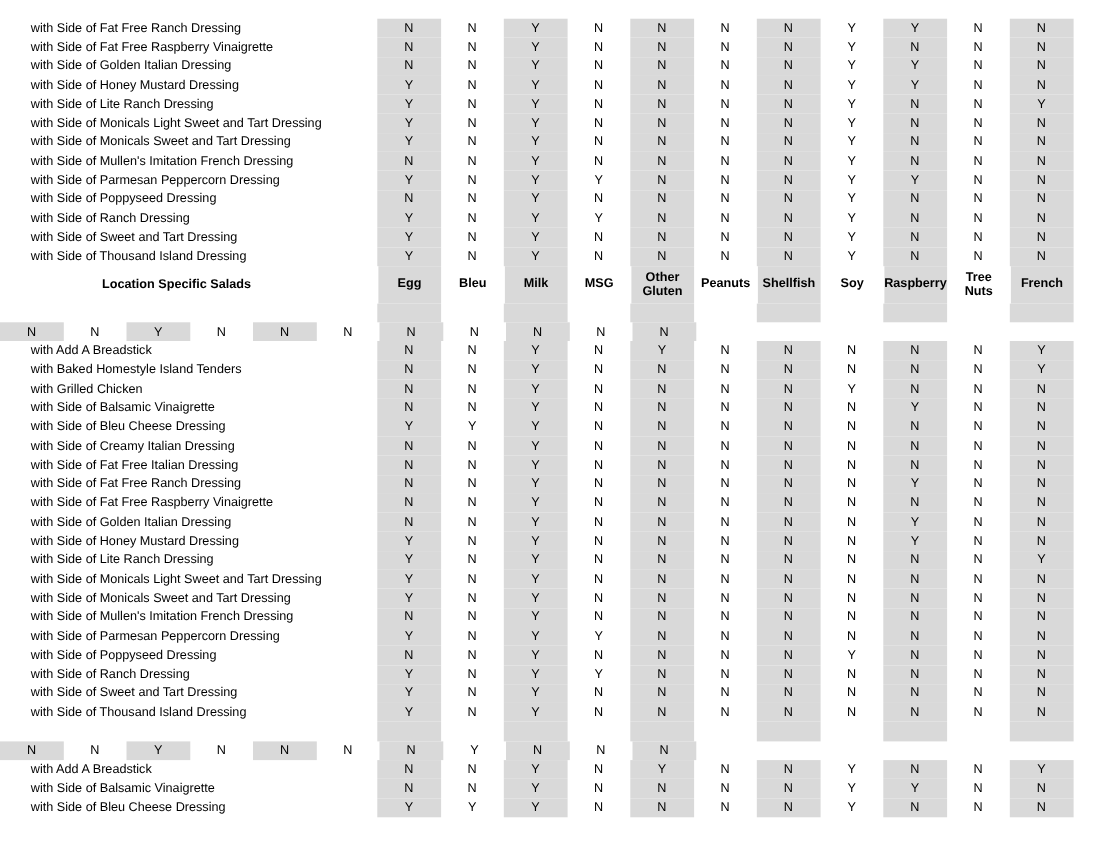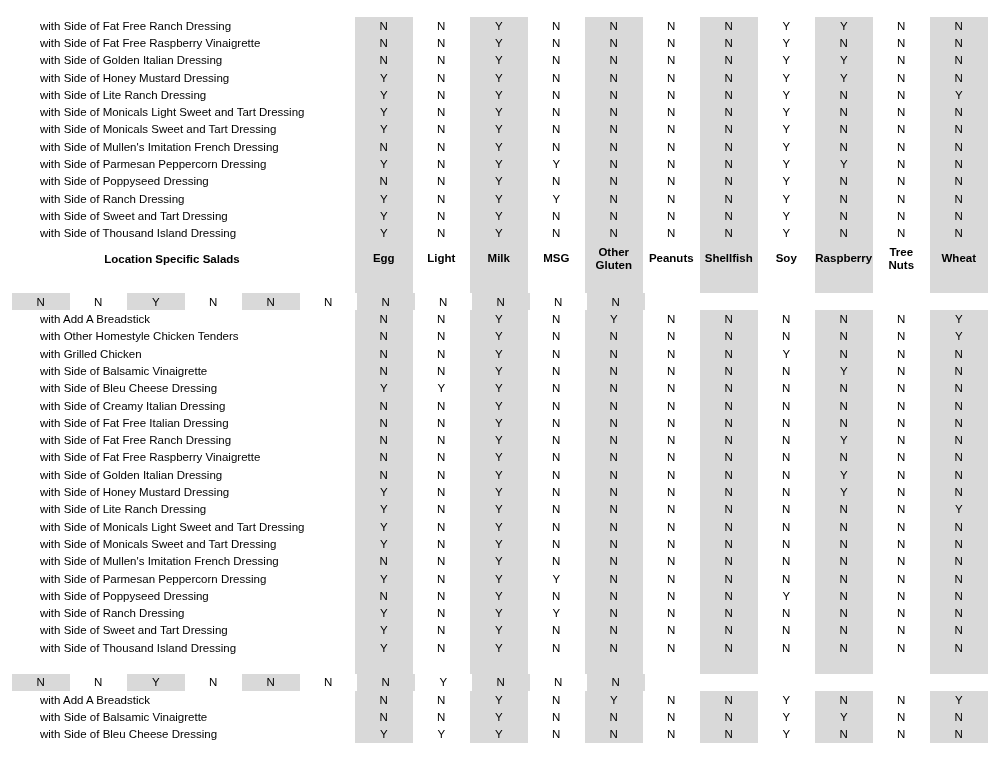--- a/index.html
+++ b/index.html
@@ -10,26 +10,26 @@
   }
   .page {
     position: relative;
     width: 1000px;
     height: 773px;
     background: #ffffff;
     overflow: hidden;
   }
   .table {
     position: absolute;
-    left: 12px;
+    left: 0;
     top: 17px;
     width: 976px;
   }
   .row { display: flex; height: 17.3px; }
-  .row.header { height: 34px; }
+  .row.header { height: 34px; justify-content: flex-end; }
   .name-cell {
     width: 343px;
     padding-left: 28px;
     display: flex;
     align-items: center;
     font-size: 11.5px;
     white-space: nowrap;
     overflow: visible;
   }
   .name-cell.hdr-name {
@@ -236,32 +236,32 @@
         <div class="val-cell">N</div>
         <div class="val-cell shaded">N</div>
         <div class="val-cell">Y</div>
         <div class="val-cell shaded">N</div>
         <div class="val-cell">N</div>
         <div class="val-cell shaded">N</div>
       </div>
       <div class="row header">
         <div class="name-cell hdr-name">Location Specific Salads</div>
         <div class="val-cell shaded hdr">Egg</div>
-        <div class="val-cell hdr">Light</div>
+        <div class="val-cell hdr">Bleu</div>
         <div class="val-cell shaded hdr">Milk</div>
         <div class="val-cell hdr">MSG</div>
         <div class="val-cell shaded hdr">Other
 Gluten</div>
         <div class="val-cell hdr">Peanuts</div>
         <div class="val-cell shaded hdr">Shellfish</div>
         <div class="val-cell hdr">Soy</div>
         <div class="val-cell shaded hdr">Raspberry</div>
         <div class="val-cell hdr">Tree
 Nuts</div>
-        <div class="val-cell shaded hdr">Wheat</div>
+        <div class="val-cell shaded hdr">French</div>
       </div>
       <div class="row">
         <div class="name-cell"></div>
         <div class="val-cell shaded"></div>
         <div class="val-cell"></div>
         <div class="val-cell shaded"></div>
         <div class="val-cell"></div>
         <div class="val-cell shaded"></div>
         <div class="val-cell"></div>
         <div class="val-cell shaded"></div>
@@ -291,21 +291,21 @@
         <div class="val-cell">N</div>
         <div class="val-cell shaded">Y</div>
         <div class="val-cell">N</div>
         <div class="val-cell shaded">N</div>
         <div class="val-cell">N</div>
         <div class="val-cell shaded">N</div>
         <div class="val-cell">N</div>
         <div class="val-cell shaded">Y</div>
       </div>
       <div class="row">
-        <div class="name-cell">with Other Homestyle Chicken Tenders</div>
+        <div class="name-cell">with Baked Homestyle Island Tenders</div>
         <div class="val-cell shaded">N</div>
         <div class="val-cell">N</div>
         <div class="val-cell shaded">Y</div>
         <div class="val-cell">N</div>
         <div class="val-cell shaded">N</div>
         <div class="val-cell">N</div>
         <div class="val-cell shaded">N</div>
         <div class="val-cell">N</div>
         <div class="val-cell shaded">N</div>
         <div class="val-cell">N</div>

